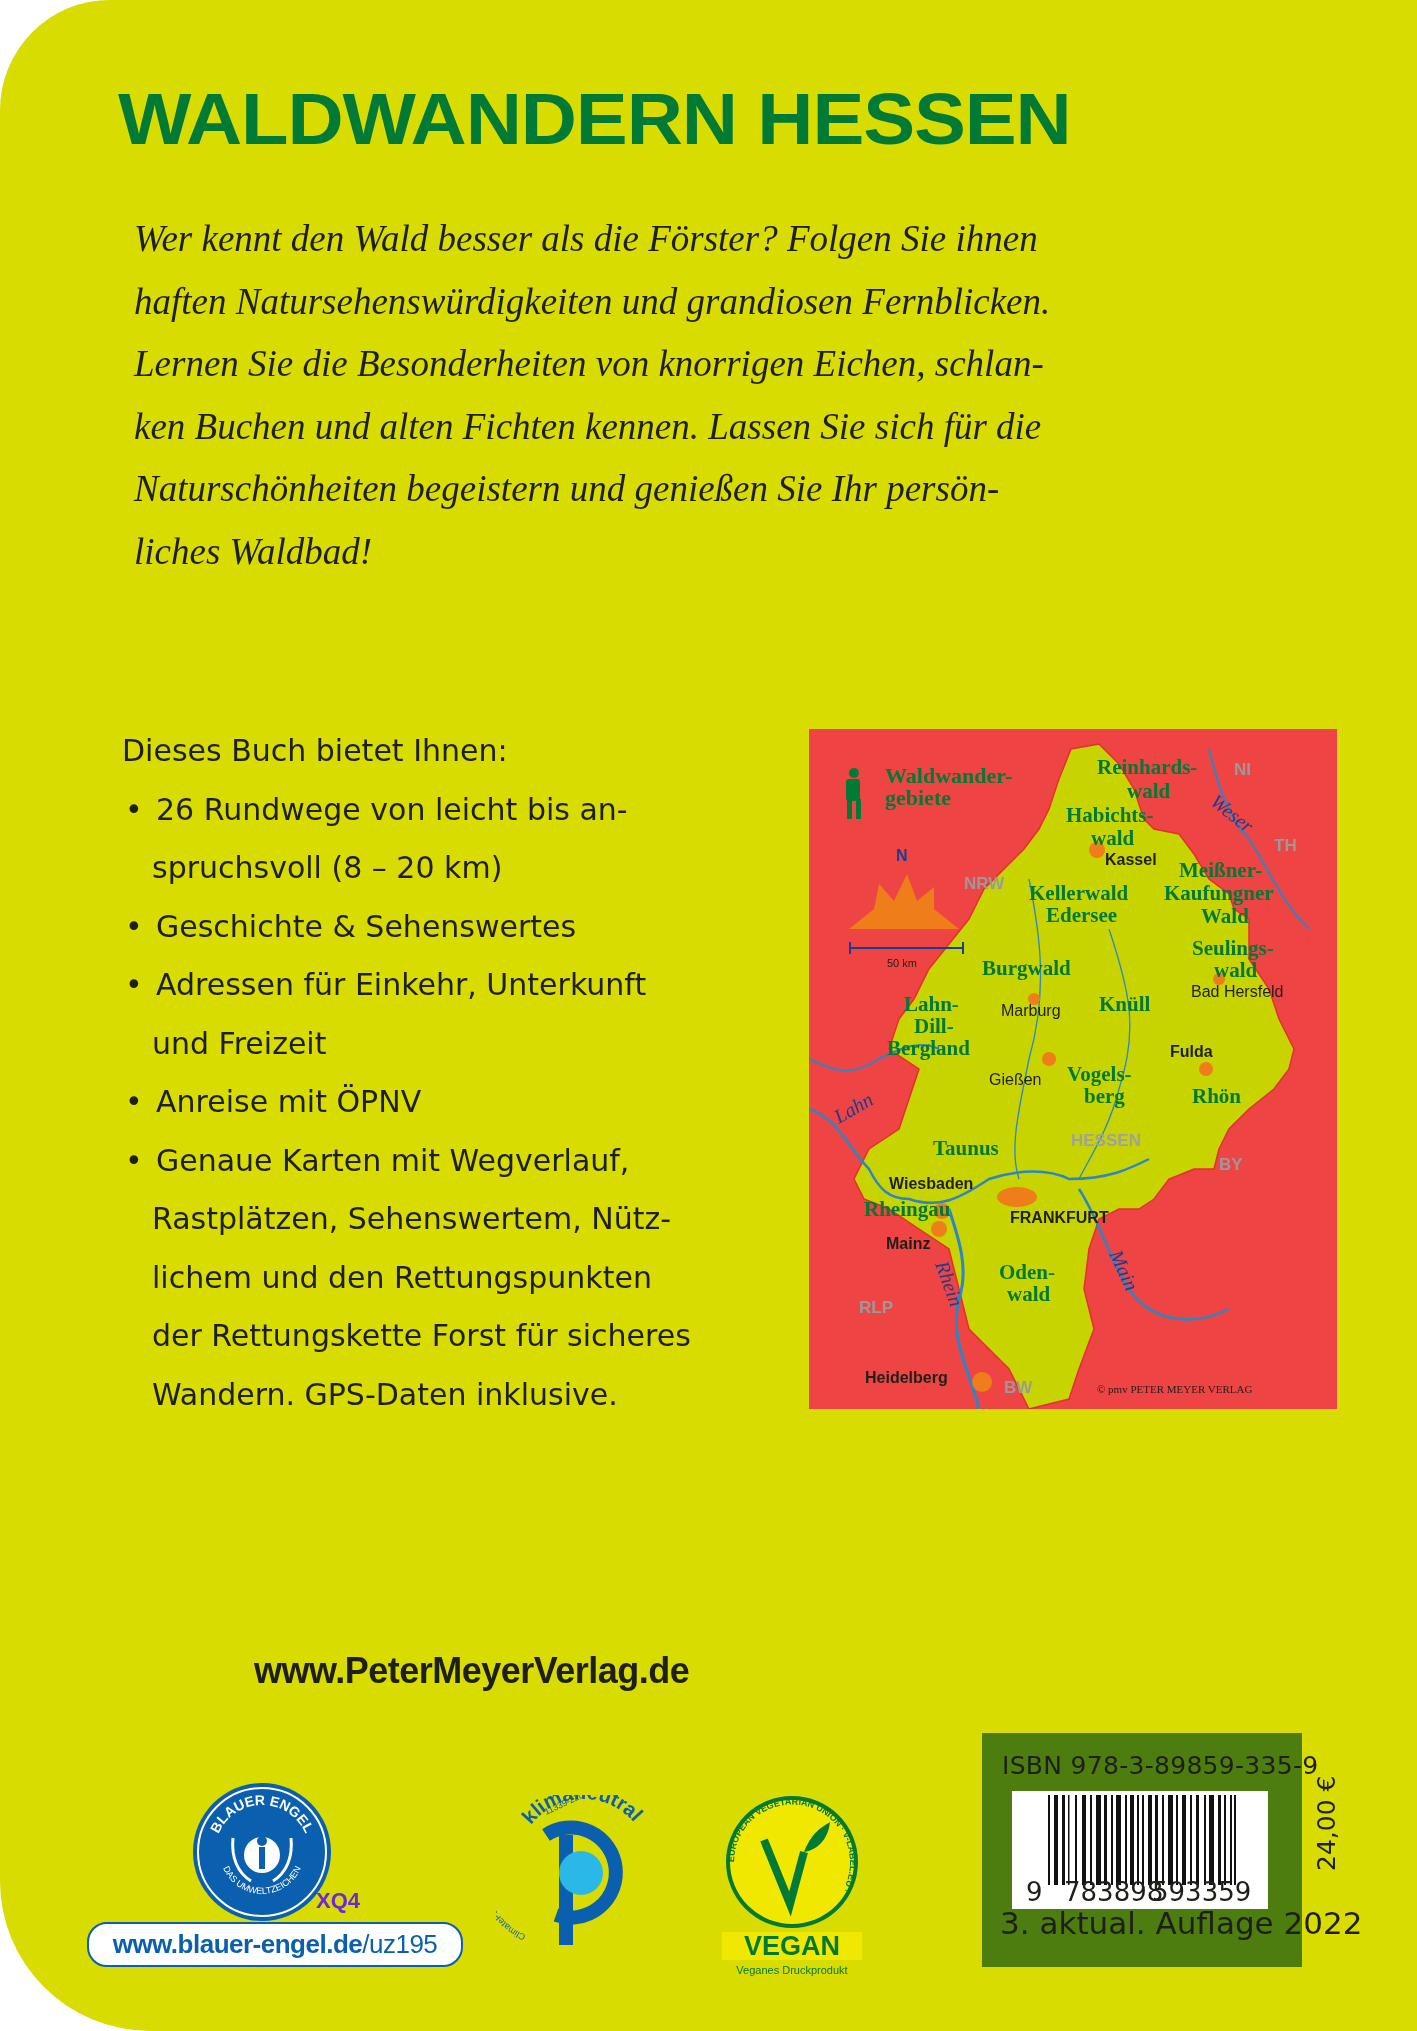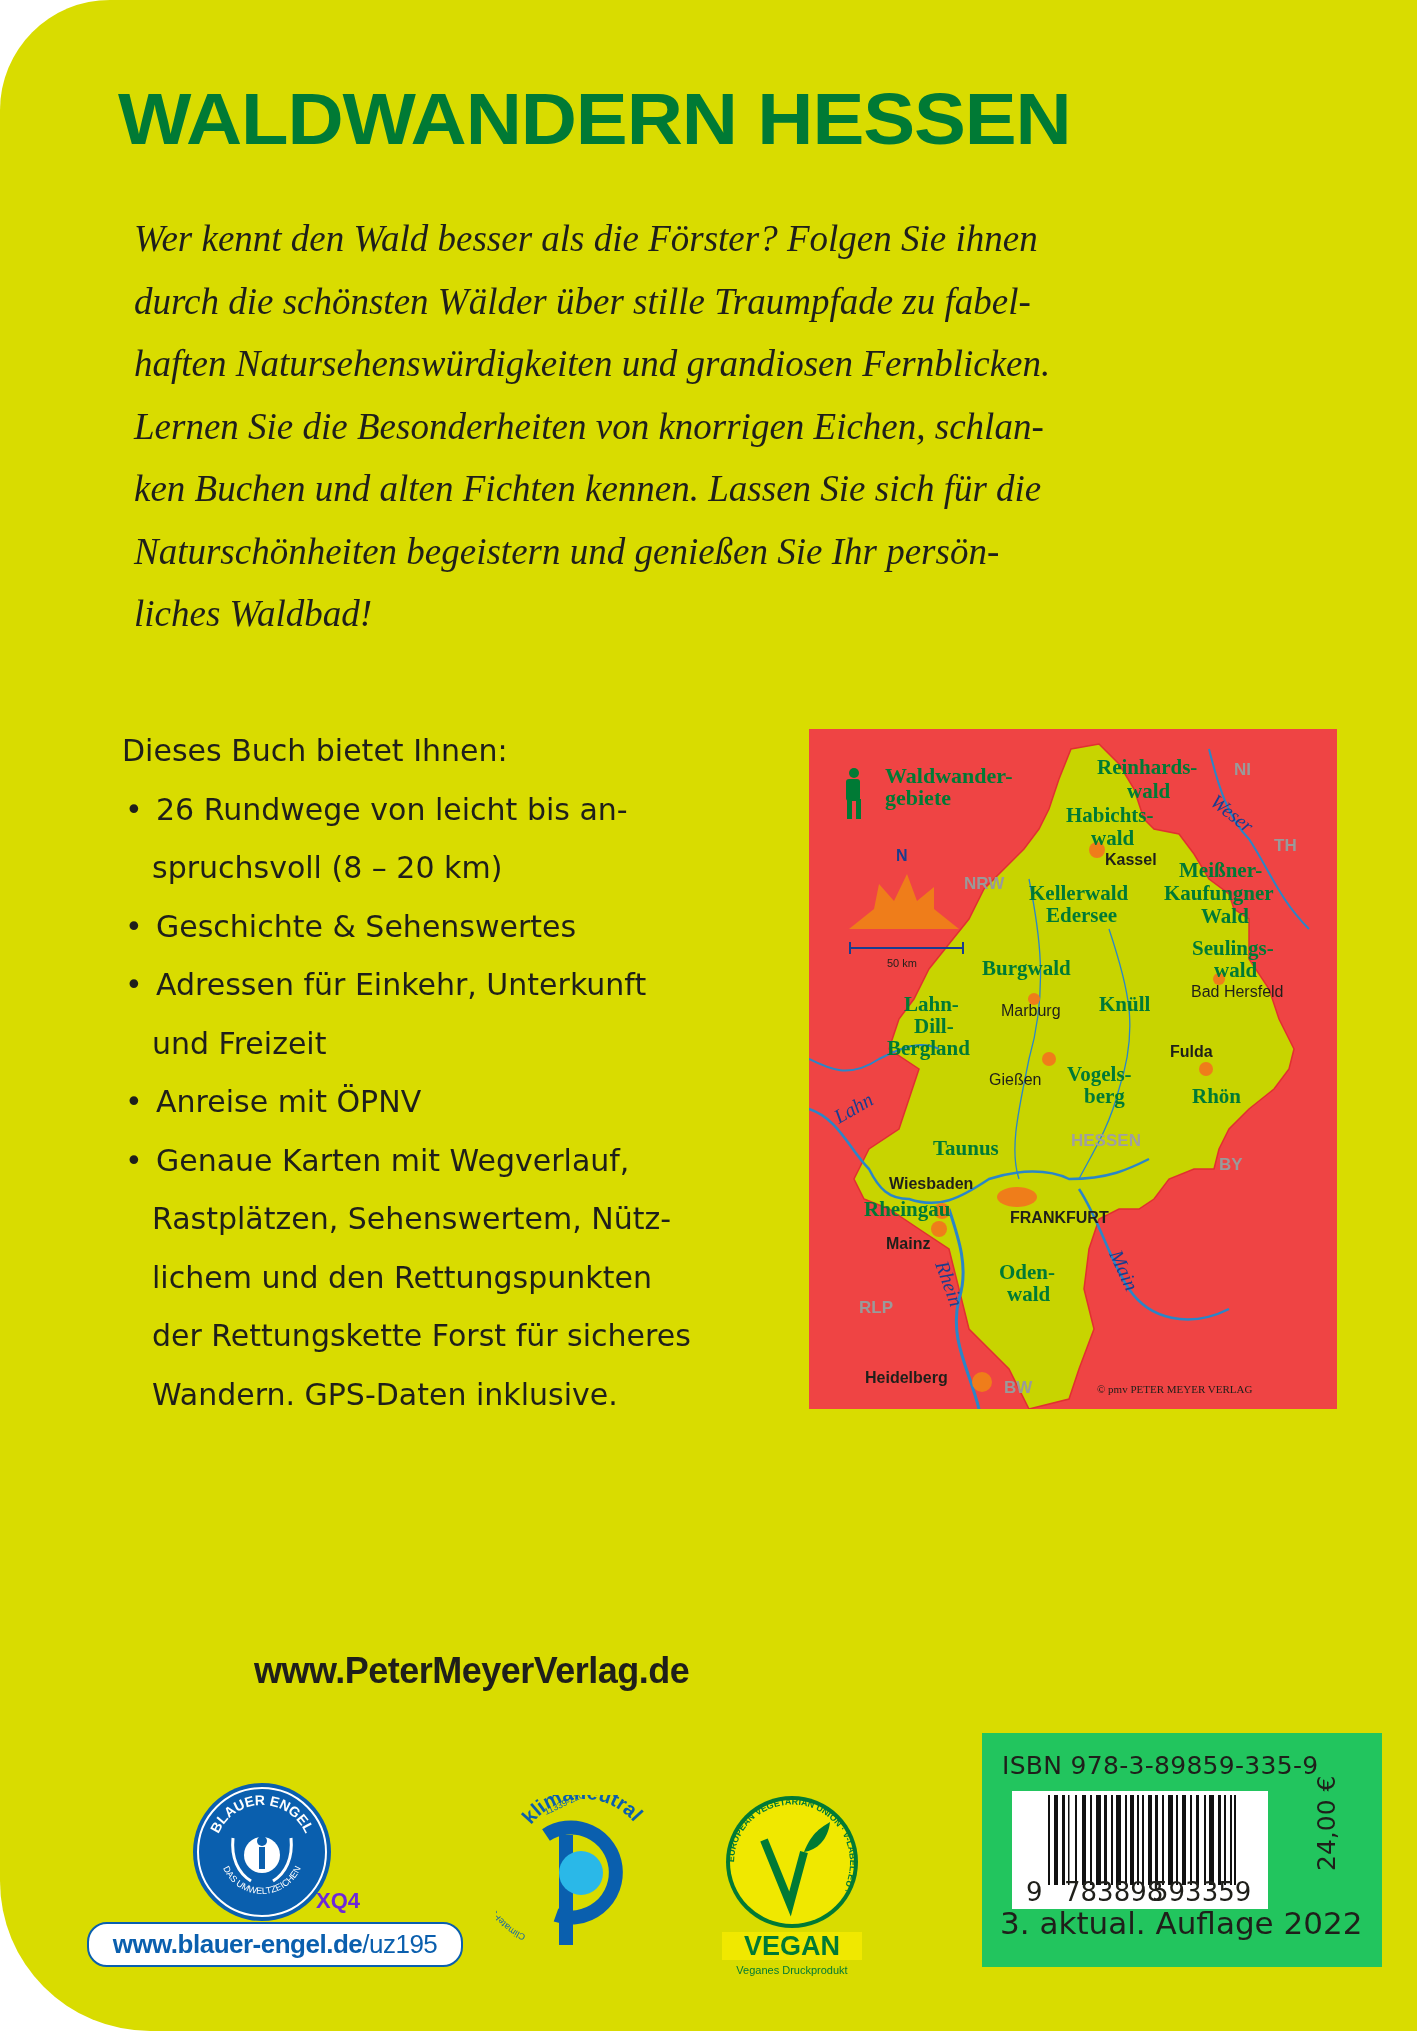--- a/index.html
+++ b/index.html
@@ -8,21 +8,21 @@
   .title { position:absolute; left:118px; top:78px; font-family:"Liberation Sans", sans-serif; font-weight:bold; font-size:72px; color:#007a35; letter-spacing:-1px; transform:scaleX(1.08); transform-origin:left; white-space:nowrap; }
   .intro { position:absolute; left:134px; top:208px; width:1080px; font-family:"Liberation Serif", serif; font-style:italic; font-size:37px; line-height:62.5px; color:#1f1f1a; }
   .intro div { white-space:nowrap; }
   .features { position:absolute; left:122px; top:722px; font-family:"DejaVu Sans", sans-serif; font-size:30px; line-height:58.5px; color:#1f1f1a; }
   .features .line { white-space:nowrap; }
   .features .bullet { display:inline-block; width:31px; padding-left:3px; }
   .features .indent { padding-left:30px; }
   .map { position:absolute; left:809px; top:729px; width:528px; height:680px; background:#ef4444; overflow:hidden; }
   .map svg { position:absolute; left:0; top:0; }
   .url { position:absolute; left:254px; top:1650px; font-family:"Liberation Sans", sans-serif; font-weight:bold; font-size:36px; color:#1f1f1a; letter-spacing:-0.5px; }
-  .isbn-box { position:absolute; left:982px; top:1733px; width:400px; height:234px; background:#22c55e;text-decoration:underline; }
+  .isbn-box { position:absolute; left:982px; top:1733px; width:320px; height:234px; background:#4d7c0f;text-decoration:underline; }
   .isbn-text { position:absolute; left:20px; top:18px; font-size:25px; color:#1f1f1a; font-family:"DejaVu Sans", sans-serif; letter-spacing:0.3px; white-space:nowrap; }
   .barcode { position:absolute; left:30px; top:58px; width:256px; height:118px; background:#ffffff; }
   .barcode-digits { position:absolute; left:0; bottom:2px; width:256px; font-size:26px; font-family:"DejaVu Sans", sans-serif; color:#1f1f1a; }
   .price { position:absolute; left:310px; top:88px; font-size:25px; color:#1f1f1a; font-family:"DejaVu Sans", sans-serif; transform:rotate(-90deg); transform-origin:center; white-space:nowrap; width:70px; height:30px; text-align:center; }
   .edition { position:absolute; left:18px; top:172px; font-size:31px; color:#1f1f1a; font-family:"DejaVu Sans", sans-serif; white-space:nowrap; }
   .blauer { position:absolute; left:193px; top:1783px; width:138px; height:138px; border-radius:50%; background:#0a5fae; }
   .xq4 { position:absolute; left:316px; top:1888px; font-weight:bold; font-size:22px; color:#6d28d9; font-family:"Liberation Sans", sans-serif; }
   .blauer-url { position:absolute; left:87px; top:1922px; width:372px; height:41px; border:2px solid #0a5fae; border-radius:20px; background:#fff; color:#0a5fae; font-weight:bold; font-size:26px; font-family:"Liberation Sans", sans-serif; line-height:41px; text-align:center; letter-spacing:-0.5px; white-space:nowrap; }
   .blauer-url .thin { font-weight:normal; }
   .klima { position:absolute; left:496px; top:1795px; width:170px; height:160px; }
@@ -30,21 +30,20 @@
 </style>
 </head>
 <body>
 
 <div class="cover">
 
   <div class="title">WALDWANDERN HESSEN</div>
 
   <div class="intro">
     <div>Wer kennt den Wald besser als die Förster? Folgen Sie ihnen</div>
-    <div>durch die schönsten Wälder über stille Traumpfade zu fabel-</div>
     <div>haften Natursehenswürdigkeiten und grandiosen Fernblicken.</div>
     <div>Lernen Sie die Besonderheiten von knorrigen Eichen, schlan-</div>
     <div>ken Buchen und alten Fichten kennen. Lassen Sie sich für die</div>
     <div>Naturschönheiten begeistern und genießen Sie Ihr persön-</div>
     <div>liches Waldbad!</div>
   </div>
 
   <div class="features">
     <div class="line">Dieses Buch bietet Ihnen:</div>
     <div class="line"><span class="bullet">•</span><span>26 Rundwege von leicht bis an-</span></div>

